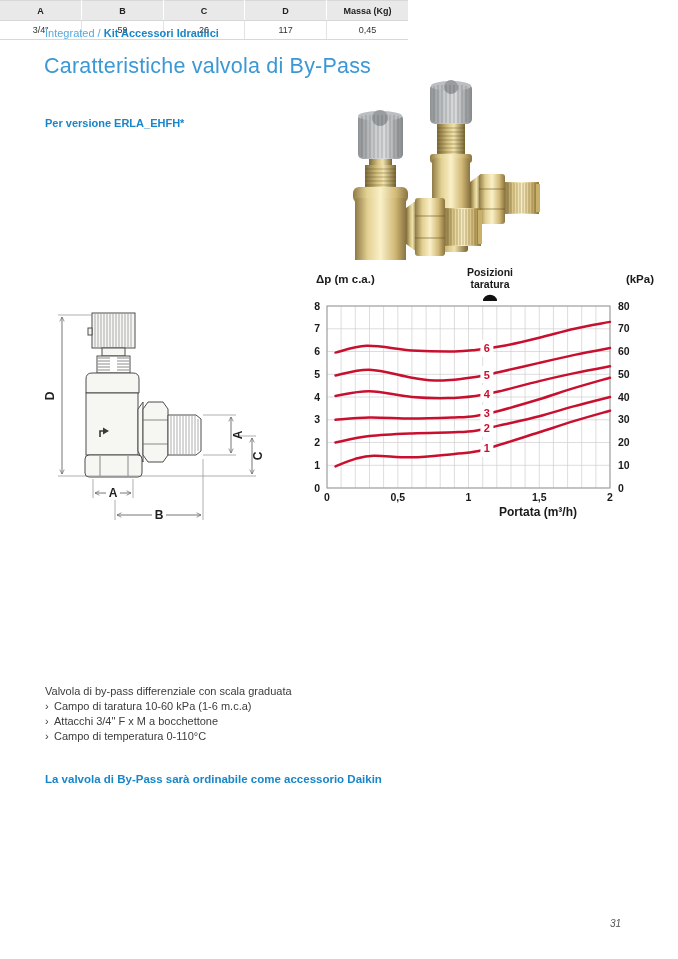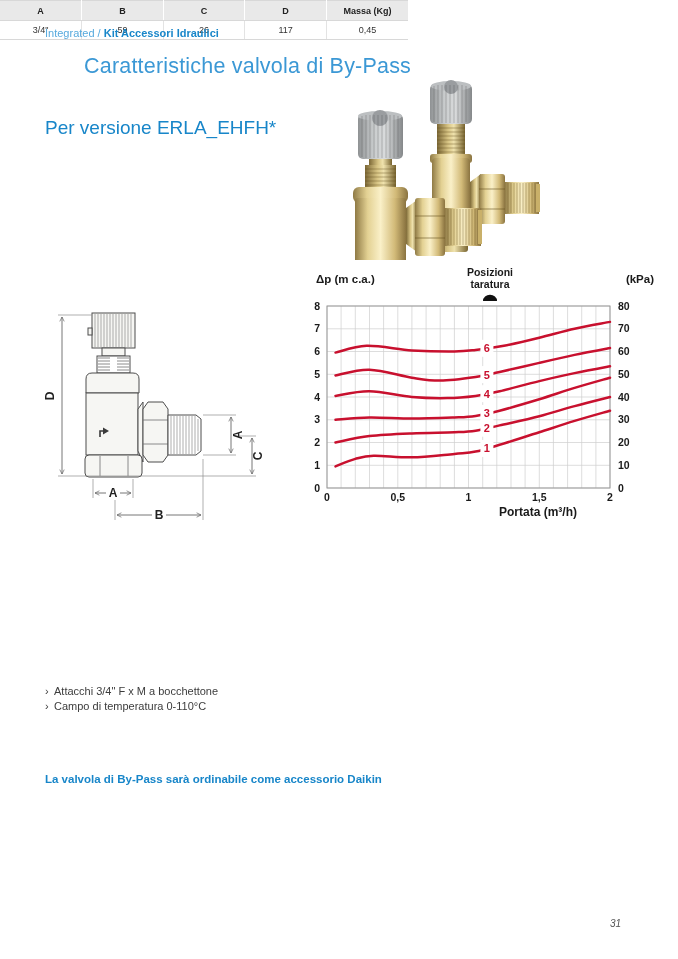--- a/index.html
+++ b/index.html
@@ -1,22 +1,22 @@
 <!DOCTYPE html>
 <html><head>
 <meta charset="utf-8">
 <style>
   html,body{margin:0;padding:0;background:#fff;}
   .page{position:relative;width:678px;height:959px;background:#fff;overflow:hidden;
         font-family:"Liberation Sans","DejaVu Sans",sans-serif;}
   .abs{position:absolute;}
   .breadcrumb{left:45px;top:27px;font-size:11px;color:#56a9dd;}
   .breadcrumb b{color:#1886c9;font-weight:700;}
-  .page-title{left:44px;top:54px;font-size:21.5px;font-weight:400;color:#3b98d5;letter-spacing:.2px;margin-left:40px;}
-  .section-heading{left:45px;top:117px;font-size:19px;font-weight:400;color:#1886c9;}
+  .page-title{left:44px;top:54px;font-size:21.5px;font-weight:400;color:#3b98d5;letter-spacing:.2px;}
+  .section-heading{left:45px;top:117px;font-size:11px;font-weight:700;color:#1886c9;}
   .intro-body{left:45px;top:144px;width:308px;font-size:11px;line-height:15px;color:#404040;}
   .photo{left:333px;top:70px;}
   .tech{left:42px;top:293px;}
   .chartbox{left:310px;top:266px;}
   .dim-table{left:47px;top:597px;width:408px;border-collapse:collapse;table-layout:fixed;}
   .dim-table th{background:#e9e9e9;border-top:1px solid #d8d8d8;border-bottom:1px solid #d8d8d8;
       border-right:1px solid #fff;font-size:9px;font-weight:700;color:#222;height:17px;text-align:center;}
   .dim-table th:last-child{border-right:none;}
   .dim-table td{border-bottom:1px solid #d8d8d8;border-right:1px solid #e3e3e3;font-size:9px;
       color:#333;height:16px;text-align:center;background:#fff;}
@@ -257,20 +257,22 @@
         <td>3/4"</td>
         <td>59</td>
         <td>26</td>
         <td>117</td>
         <td>0,45</td>
       </tr>
     </tbody>
   </table>
 
   <div class="abs specs">
+    <div>Valvola di by-pass differenziale con scala graduata</div>
+    <div class="spec-row"><span class="blt">›</span><span>Campo di taratura 10-60 kPa (1-6 m.c.a)</span></div>
     <div class="spec-row"><span class="blt">›</span><span>Attacchi 3/4" F x M a bocchettone</span></div>
     <div class="spec-row"><span class="blt">›</span><span>Campo di temperatura 0-110°C</span></div>
   </div>
 
   <div class="abs note">
     <div>La valvola di By-Pass sarà ordinabile come accessorio Daikin</div>
   </div>
 
   <div class="abs pagenum">31</div>
 

